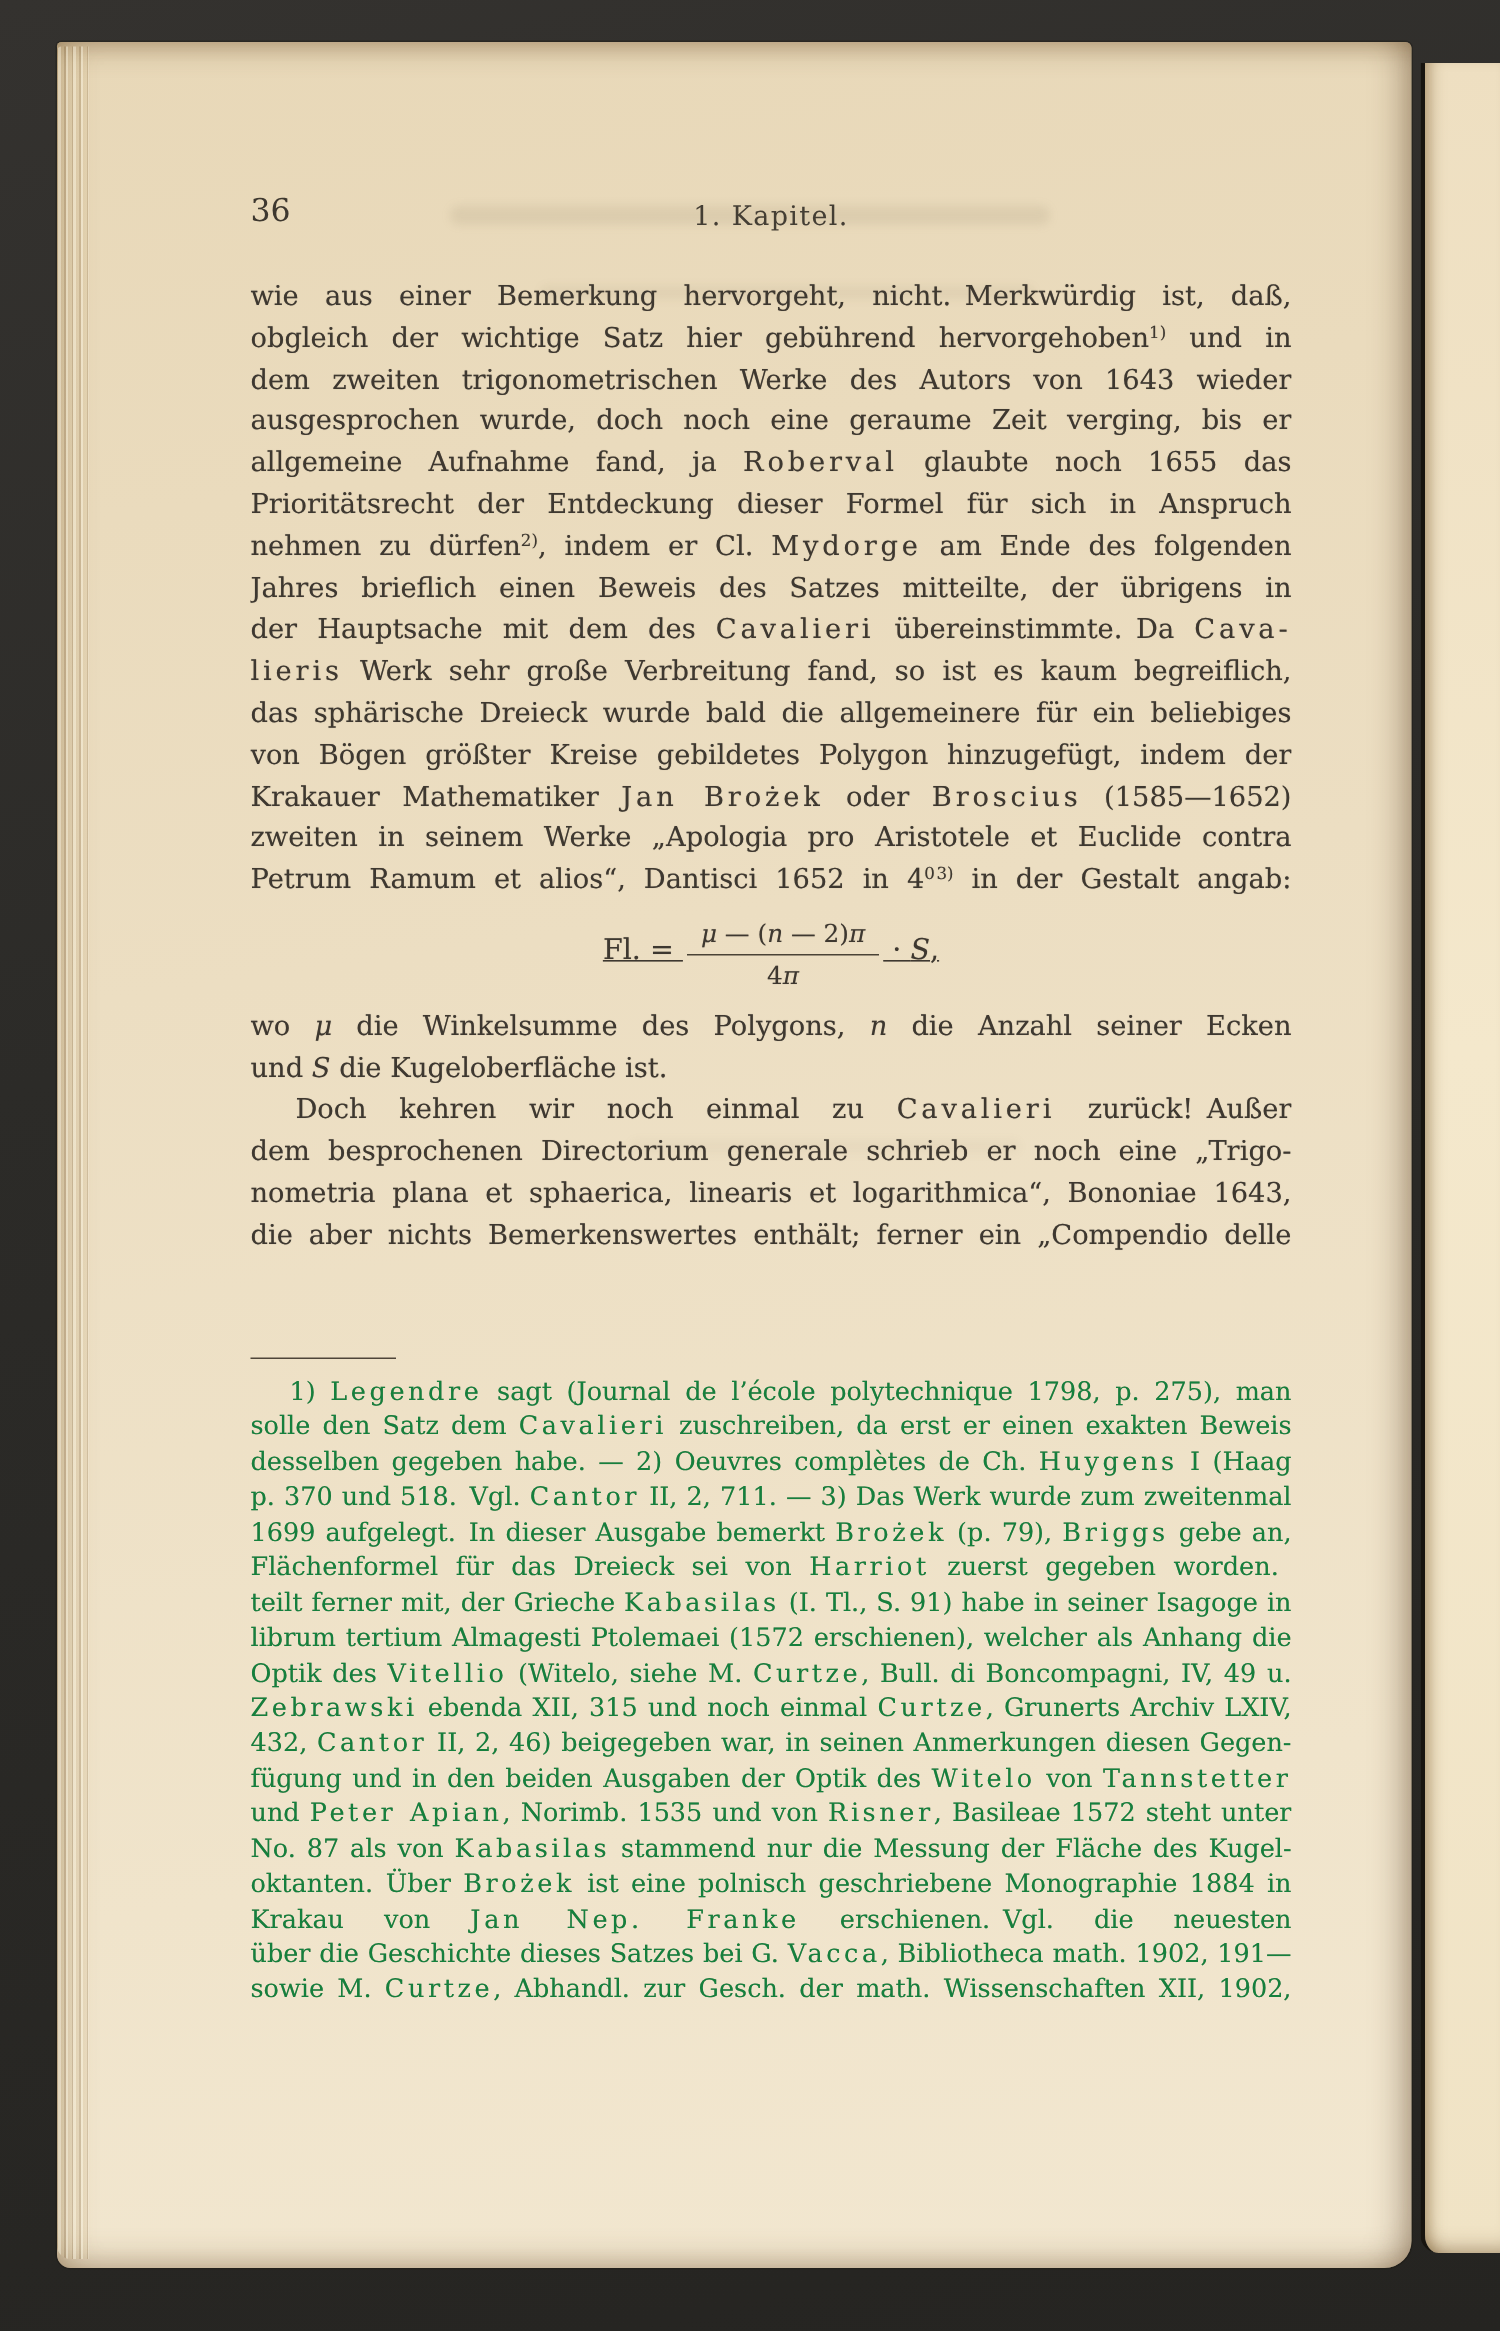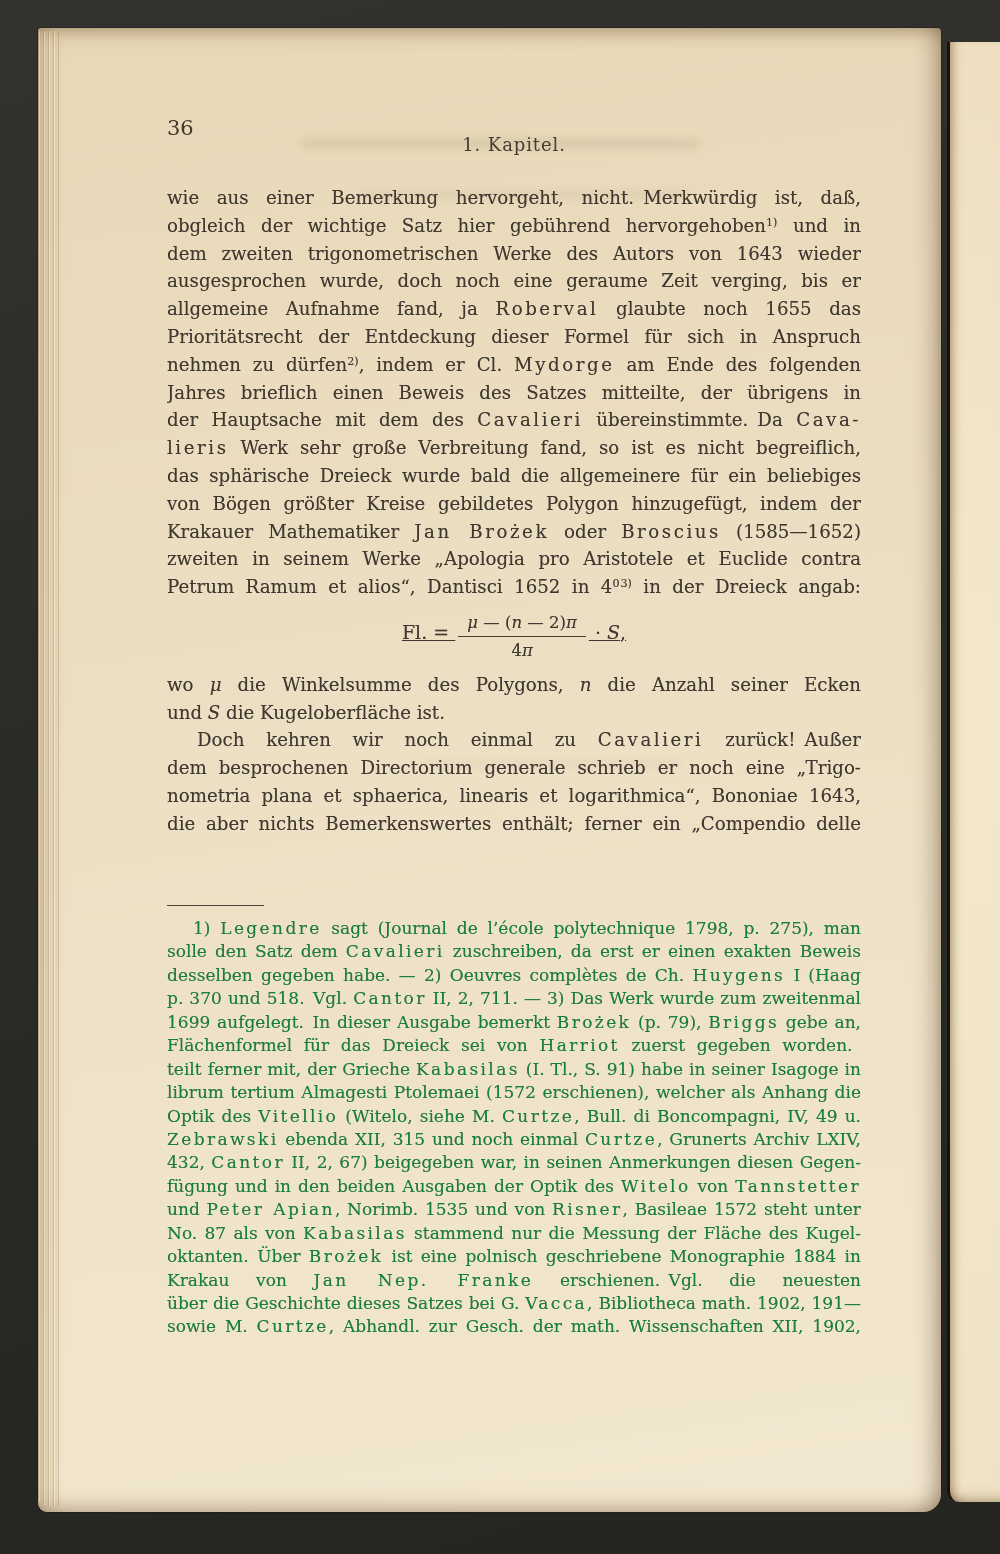--- a/index.html
+++ b/index.html
@@ -25,21 +25,21 @@
       rgba(128,98,55,.30) 0 1px, rgba(250,243,222,.55) 1px 2.5px,
       rgba(214,192,150,.28) 2.5px 5px);
     opacity:.85;
   }
   .next-page{
     position:absolute;left:947px;top:42px;width:53px;height:1460px;
     background:linear-gradient(180deg,#eedfc1 0%,#f4e8cc 45%,#f0e3c5 100%);
     border-left:3px solid #17140f;border-radius:0 2px 2px 12px;
     box-shadow:inset 9px 0 10px -6px rgba(118,85,40,.5), inset 0 -12px 14px -10px rgba(95,65,30,.45);
   }
-  .folio{position:absolute;left:167px;top:116px;font-size:21px;color:#3e382f;}
+  .folio{position:absolute;left:167px;top:128px;font-size:21px;color:#3e382f;}
   .chap-head{position:absolute;left:167px;top:134px;width:694px;text-align:center;
     font-size:18px;letter-spacing:.05em;color:#443e34;}
   .body-text{position:absolute;left:167px;top:184px;width:694px;
     font-size:18.2px;line-height:27.8px;color:#3e3830;
     text-shadow:0 0 .5px rgba(62,56,48,.45);}
   .footnote-text{position:absolute;left:167px;top:917px;width:694px;
     font-size:17px;line-height:23.45px;color:#15803d;
     text-shadow:0 0 .4px rgba(67,61,51,.4);}
   .line{text-align:justify;text-align-last:justify;height:27.8px;overflow:hidden;white-space:pre-wrap;}
   .footnote-text .line{height:23.45px;}
@@ -80,26 +80,26 @@
   <div>
       <div class="line"><span>wie aus einer Bemerkung hervorgeht, nicht. Merkwürdig ist, daß,</span></div>
       <div class="line"><span>obgleich der wichtige Satz hier gebührend hervorgehoben</span><span class="sup">1)</span><span> und in</span></div>
       <div class="line"><span>dem zweiten trigonometrischen Werke des Autors von 1643 wieder</span></div>
       <div class="line"><span>ausgesprochen wurde, doch noch eine geraume Zeit verging, bis er</span></div>
       <div class="line"><span>allgemeine Aufnahme fand, ja </span><span class="sp">Roberval</span><span> glaubte noch 1655 das</span></div>
       <div class="line"><span>Prioritätsrecht der Entdeckung dieser Formel für sich in Anspruch</span></div>
       <div class="line"><span>nehmen zu dürfen</span><span class="sup">2)</span><span>, indem er Cl. </span><span class="sp">Mydorge</span><span> am Ende des folgenden</span></div>
       <div class="line"><span>Jahres brieflich einen Beweis des Satzes mitteilte, der übrigens in</span></div>
       <div class="line"><span>der Hauptsache mit dem des </span><span class="sp">Cavalieri</span><span> übereinstimmte. Da </span><span class="sp">Cava-</span></div>
-      <div class="line"><span class="sp">lieris</span><span> Werk sehr große Verbreitung fand, so ist es nicht begreiflich,</span></div>
+      <div class="line"><span class="sp">lieris</span><span> Werk sehr große Verbreitung fand, so ist es kaum begreiflich,</span></div>
       <div class="line"><span>das sphärische Dreieck wurde bald die allgemeinere für ein beliebiges</span></div>
       <div class="line"><span>von Bögen größter Kreise gebildetes Polygon hinzugefügt, indem der</span></div>
       <div class="line"><span>Krakauer Mathematiker </span><span class="sp">Jan Brożek</span><span> oder </span><span class="sp">Broscius</span><span> (1585—1652)</span></div>
       <div class="line"><span>zweiten in seinem Werke „Apologia pro Aristotele et Euclide contra</span></div>
-      <div class="line"><span>Petrum Ramum et alios“, Dantisci 1652 in 4</span><span class="sup">0</span><span class="sup">3)</span><span> in der Dreieck angab:</span></div>
+      <div class="line"><span>Petrum Ramum et alios“, Dantisci 1652 in 4</span><span class="sup">0</span><span class="sup">3)</span><span> in der Gestalt angab:</span></div>
     </div>
   <div class="formula"><span><span>Fl. = </span></span><span class="frac"><span class="num"><span class="it">μ</span><span> — (</span><span class="it">n</span><span> — 2)</span><span class="it">π</span></span><span class="den"><span>4</span><span class="it">π</span></span></span><span><span> · </span><span class="it">S</span><span>,</span></span></div>
   <div>
       <div class="line"><span>wo </span><span class="it">μ</span><span> die Winkelsumme des Polygons, </span><span class="it">n</span><span> die Anzahl seiner Ecken</span></div>
       <div class="line nj"><span>und </span><span class="it">S</span><span> die Kugeloberfläche ist.</span></div>
       <div class="line ind"><span>Doch kehren wir noch einmal zu </span><span class="sp">Cavalieri</span><span> zurück! Außer</span></div>
       <div class="line"><span>dem besprochenen Directorium generale schrieb er noch eine „Trigo-</span></div>
       <div class="line"><span>nometria plana et sphaerica, linearis et logarithmica“, Bononiae 1643,</span></div>
       <div class="line"><span>die aber nichts Bemerkenswertes enthält; ferner ein „Compendio delle</span></div>
     </div>
@@ -110,21 +110,21 @@
     <div class="line ind"><span>1) </span><span class="sp">Legendre</span><span> sagt (Journal de l’école polytechnique 1798, p. 275), man</span></div>
     <div class="line"><span>solle den Satz dem </span><span class="sp">Cavalieri</span><span> zuschreiben, da erst er einen exakten Beweis</span></div>
     <div class="line"><span>desselben gegeben habe. — 2) Oeuvres complètes de Ch. </span><span class="sp">Huygens</span><span> I (Haag 1888),</span></div>
     <div class="line"><span>p. 370 und 518. Vgl. </span><span class="sp">Cantor</span><span> II, 2, 711. — 3) Das Werk wurde zum zweitenmal</span></div>
     <div class="line"><span>1699 aufgelegt. In dieser Ausgabe bemerkt </span><span class="sp">Brożek</span><span> (p. 79), </span><span class="sp">Briggs</span><span> gebe an, die</span></div>
     <div class="line"><span>Flächenformel für das Dreieck sei von </span><span class="sp">Harriot</span><span> zuerst gegeben worden. </span><span class="sp">Brożek</span></div>
     <div class="line"><span>teilt ferner mit, der Grieche </span><span class="sp">Kabasilas</span><span> (I. Tl., S. 91) habe in seiner Isagoge in</span></div>
     <div class="line"><span>librum tertium Almagesti Ptolemaei (1572 erschienen), welcher als Anhang die</span></div>
     <div class="line"><span>Optik des </span><span class="sp">Vitellio</span><span> (Witelo, siehe M. </span><span class="sp">Curtze</span><span>, Bull. di Boncompagni, IV, 49 u. 78,</span></div>
     <div class="line"><span class="sp">Zebrawski</span><span> ebenda XII, 315 und noch einmal </span><span class="sp">Curtze</span><span>, Grunerts Archiv LXIV,</span></div>
-    <div class="line"><span>432, </span><span class="sp">Cantor</span><span> II, 2, 67) beigegeben war, in seinen Anmerkungen diesen Gegen-</span></div>
+    <div class="line"><span>432, </span><span class="sp">Cantor</span><span> II, 2, 46) beigegeben war, in seinen Anmerkungen diesen Gegen-</span></div>
     <div class="line"><span>fügung und in den beiden Ausgaben der Optik des </span><span class="sp">Witelo</span><span> von </span><span class="sp">Tannstetter</span></div>
     <div class="line"><span>und </span><span class="sp">Peter Apian</span><span>, Norimb. 1535 und von </span><span class="sp">Risner</span><span>, Basileae 1572 steht unter</span></div>
     <div class="line"><span>No. 87 als von </span><span class="sp">Kabasilas</span><span> stammend nur die Messung der Fläche des Kugel-</span></div>
     <div class="line"><span>oktanten. Über </span><span class="sp">Brożek</span><span> ist eine polnisch geschriebene Monographie 1884 in</span></div>
     <div class="line"><span>Krakau von </span><span class="sp">Jan Nep. Franke</span><span> erschienen. Vgl. die neuesten Untersuchungen</span></div>
     <div class="line"><span>über die Geschichte dieses Satzes bei G. </span><span class="sp">Vacca</span><span>, Bibliotheca math. 1902, 191—197,</span></div>
     <div class="line"><span>sowie M. </span><span class="sp">Curtze</span><span>, Abhandl. zur Gesch. der math. Wissenschaften XII, 1902, 332.</span></div>
   </div>
 
 </body></html>

